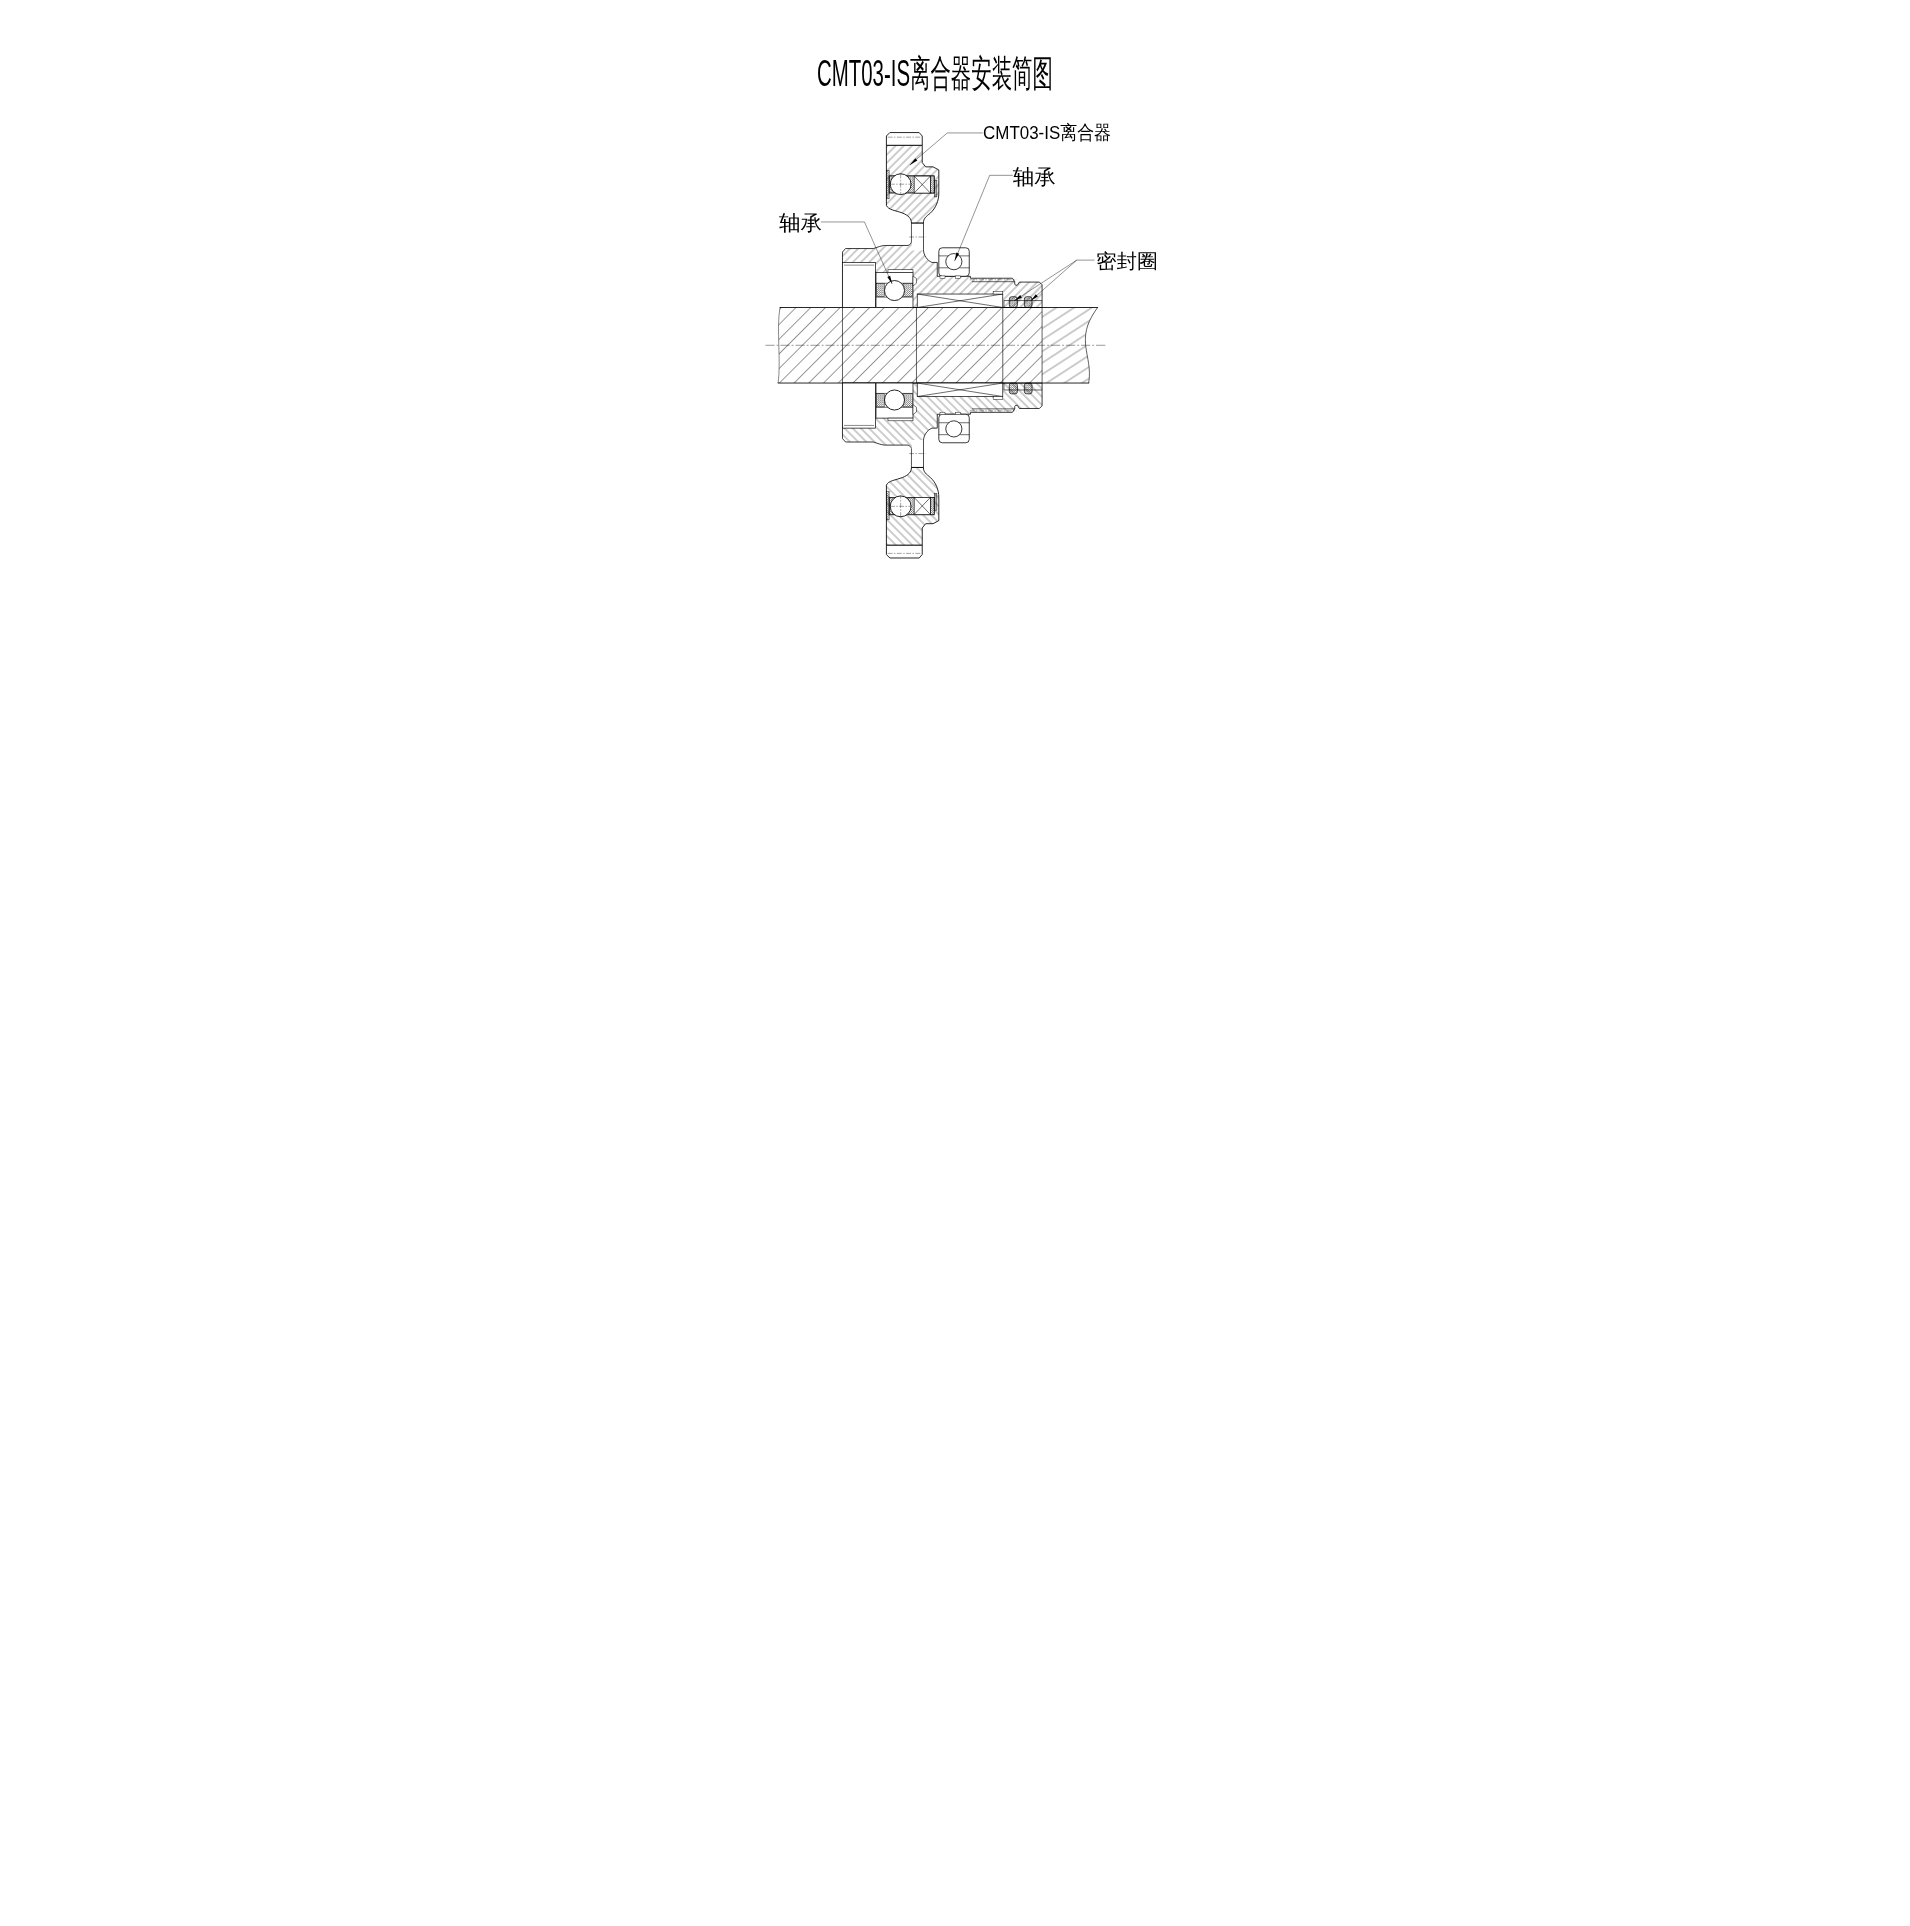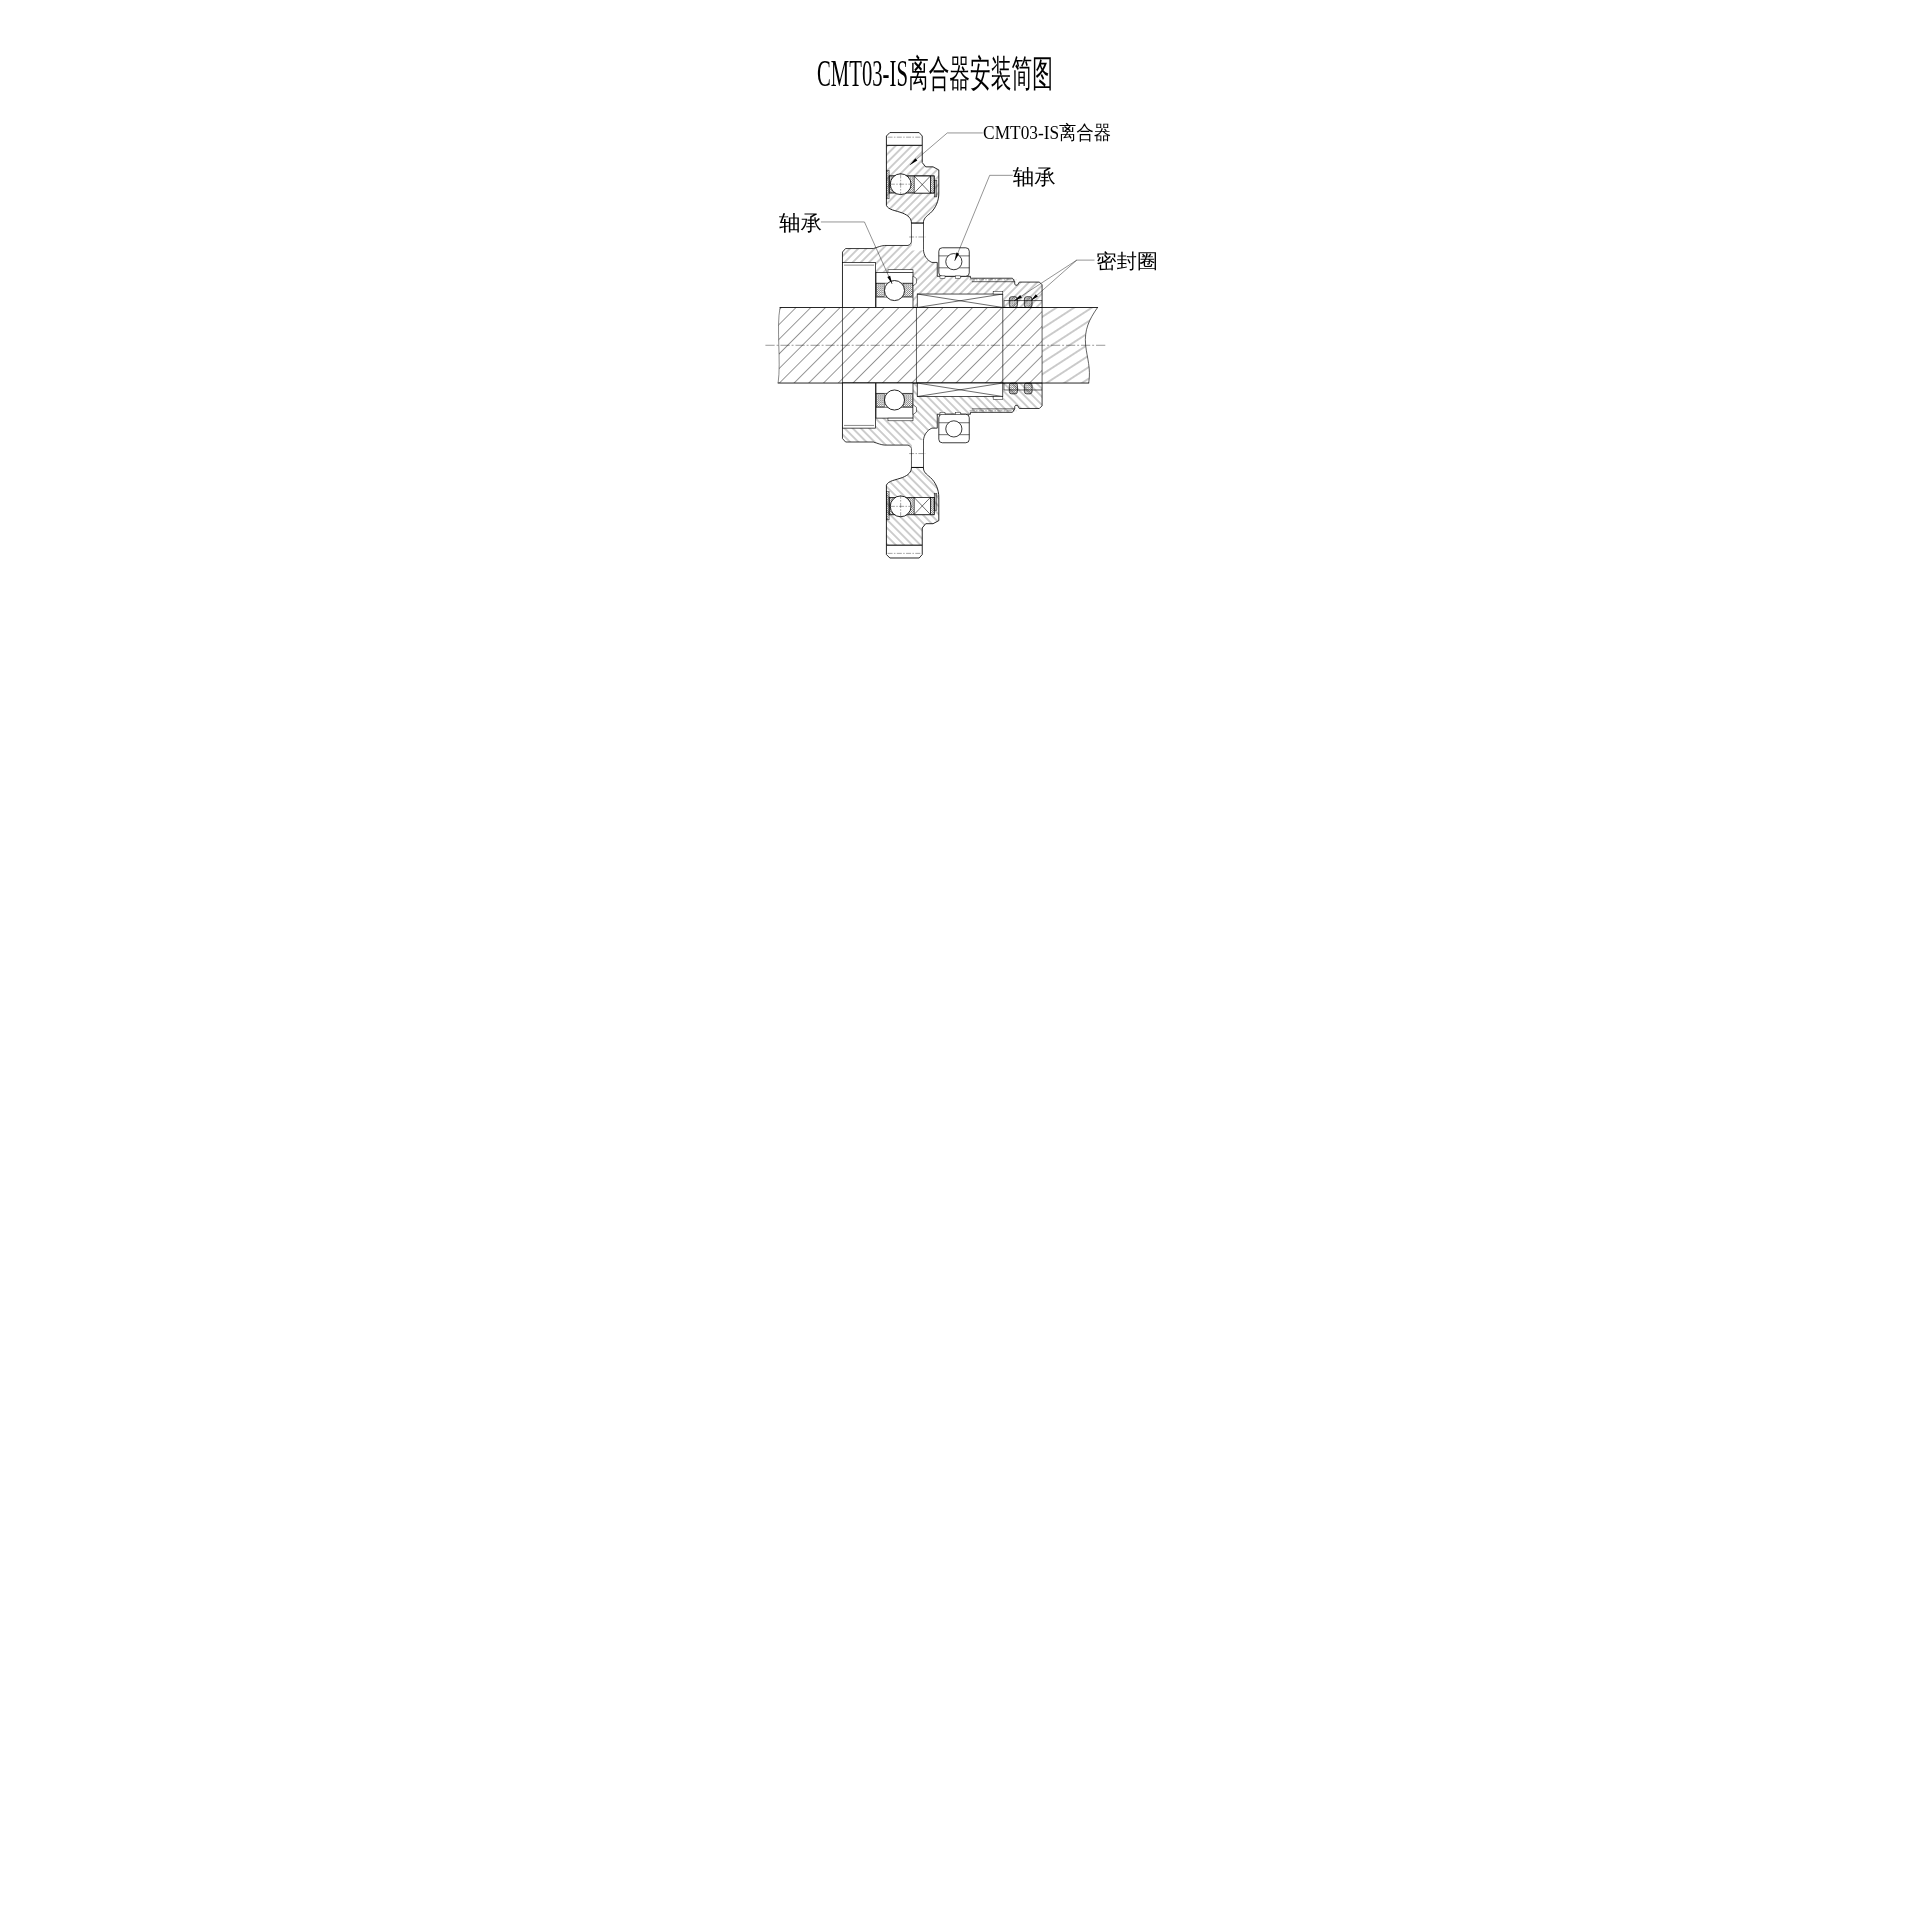--- a/index.html
+++ b/index.html
@@ -1,18 +1,18 @@
 <!DOCTYPE html>
 <html style="font-size:6.2px"><head>
 <meta charset="utf-8">
 <style>
   html,body{margin:0;padding:0;background:#ffffff;}
   .page{
     width:424px;height:600px;margin:0 auto;background:#ffffff;
-    font-family:Liberation Serif, serif;
+    font-family:Liberation Sans, sans-serif;
     position:relative;
   }
   svg{display:block;width:100%;height:100%;}
   .outline{fill:none;stroke:#000;stroke-width:2.2;stroke-linejoin:round;stroke-linecap:round;}
   .outline-med{fill:none;stroke:#000;stroke-width:1.6;}
   .outline-thin{fill:none;stroke:#000;stroke-width:1.2;}
   .white{fill:#fff;}
   .leader{fill:none;stroke:#000;stroke-width:1.1;}
   .arrowhead{fill:#000;stroke:none;}
   .centerline{fill:none;stroke:#000;stroke-width:1.05;stroke-dasharray:24 5 5 5;}

